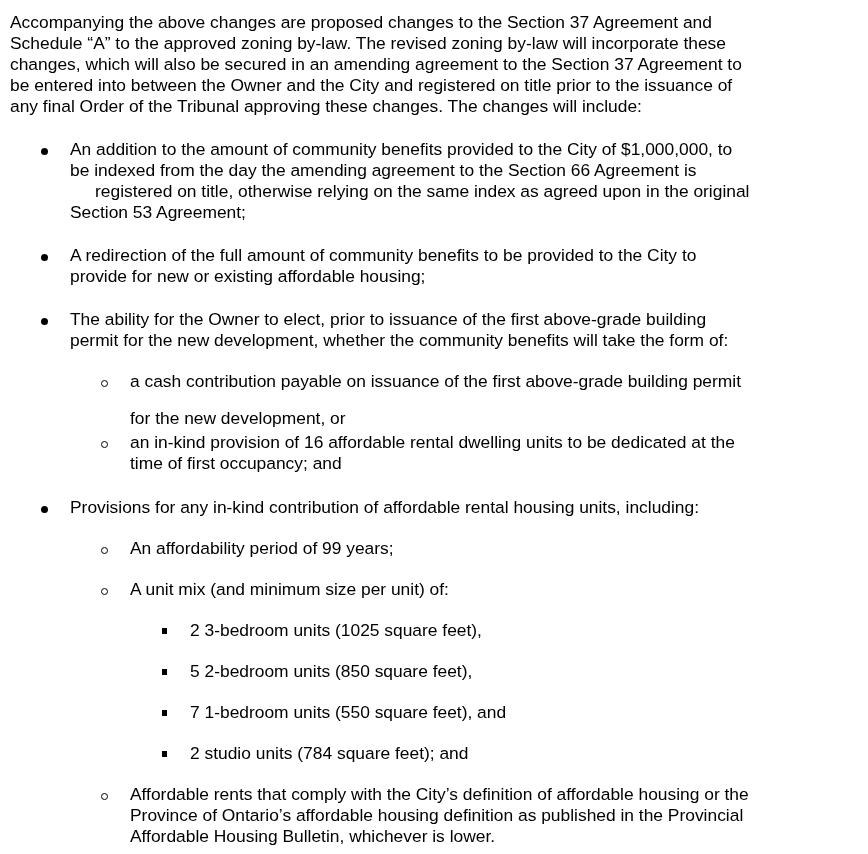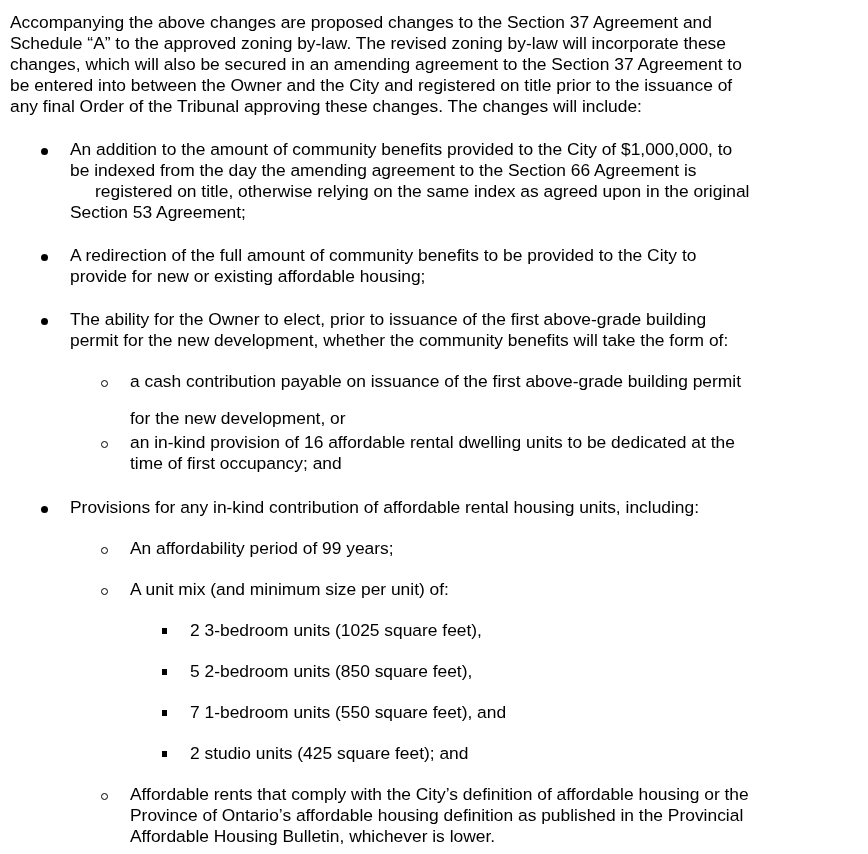--- a/index.html
+++ b/index.html
@@ -106,21 +106,21 @@
     <div>
       <span class="bullet-square" style="left:162px;top:669px;"></span>
       <div class="line" style="left:190px;top:661px;">5 2-bedroom units (850 square feet),</div>
     </div>
     <div>
       <span class="bullet-square" style="left:162px;top:710px;"></span>
       <div class="line" style="left:190px;top:702px;">7 1-bedroom units (550 square feet), and</div>
     </div>
     <div>
       <span class="bullet-square" style="left:162px;top:751px;"></span>
-      <div class="line" style="left:190px;top:743px;">2 studio units (425 square feet); and</div>
+      <div class="line" style="left:190px;top:743px;">2 studio units (784 square feet); and</div>
     </div>
   </div>
 
   <div>
     <span class="bullet-circle" style="left:101px;top:793px;"></span>
     <div class="line" style="left:130px;top:784px;">Affordable rents that comply with the City’s definition of affordable housing or the</div>
     <div class="line" style="left:130px;top:805px;">Province of Ontario’s affordable housing definition as published in the Provincial</div>
     <div class="line" style="left:130px;top:826px;">Affordable Housing Bulletin, whichever is lower.</div>
   </div>
 </div>

